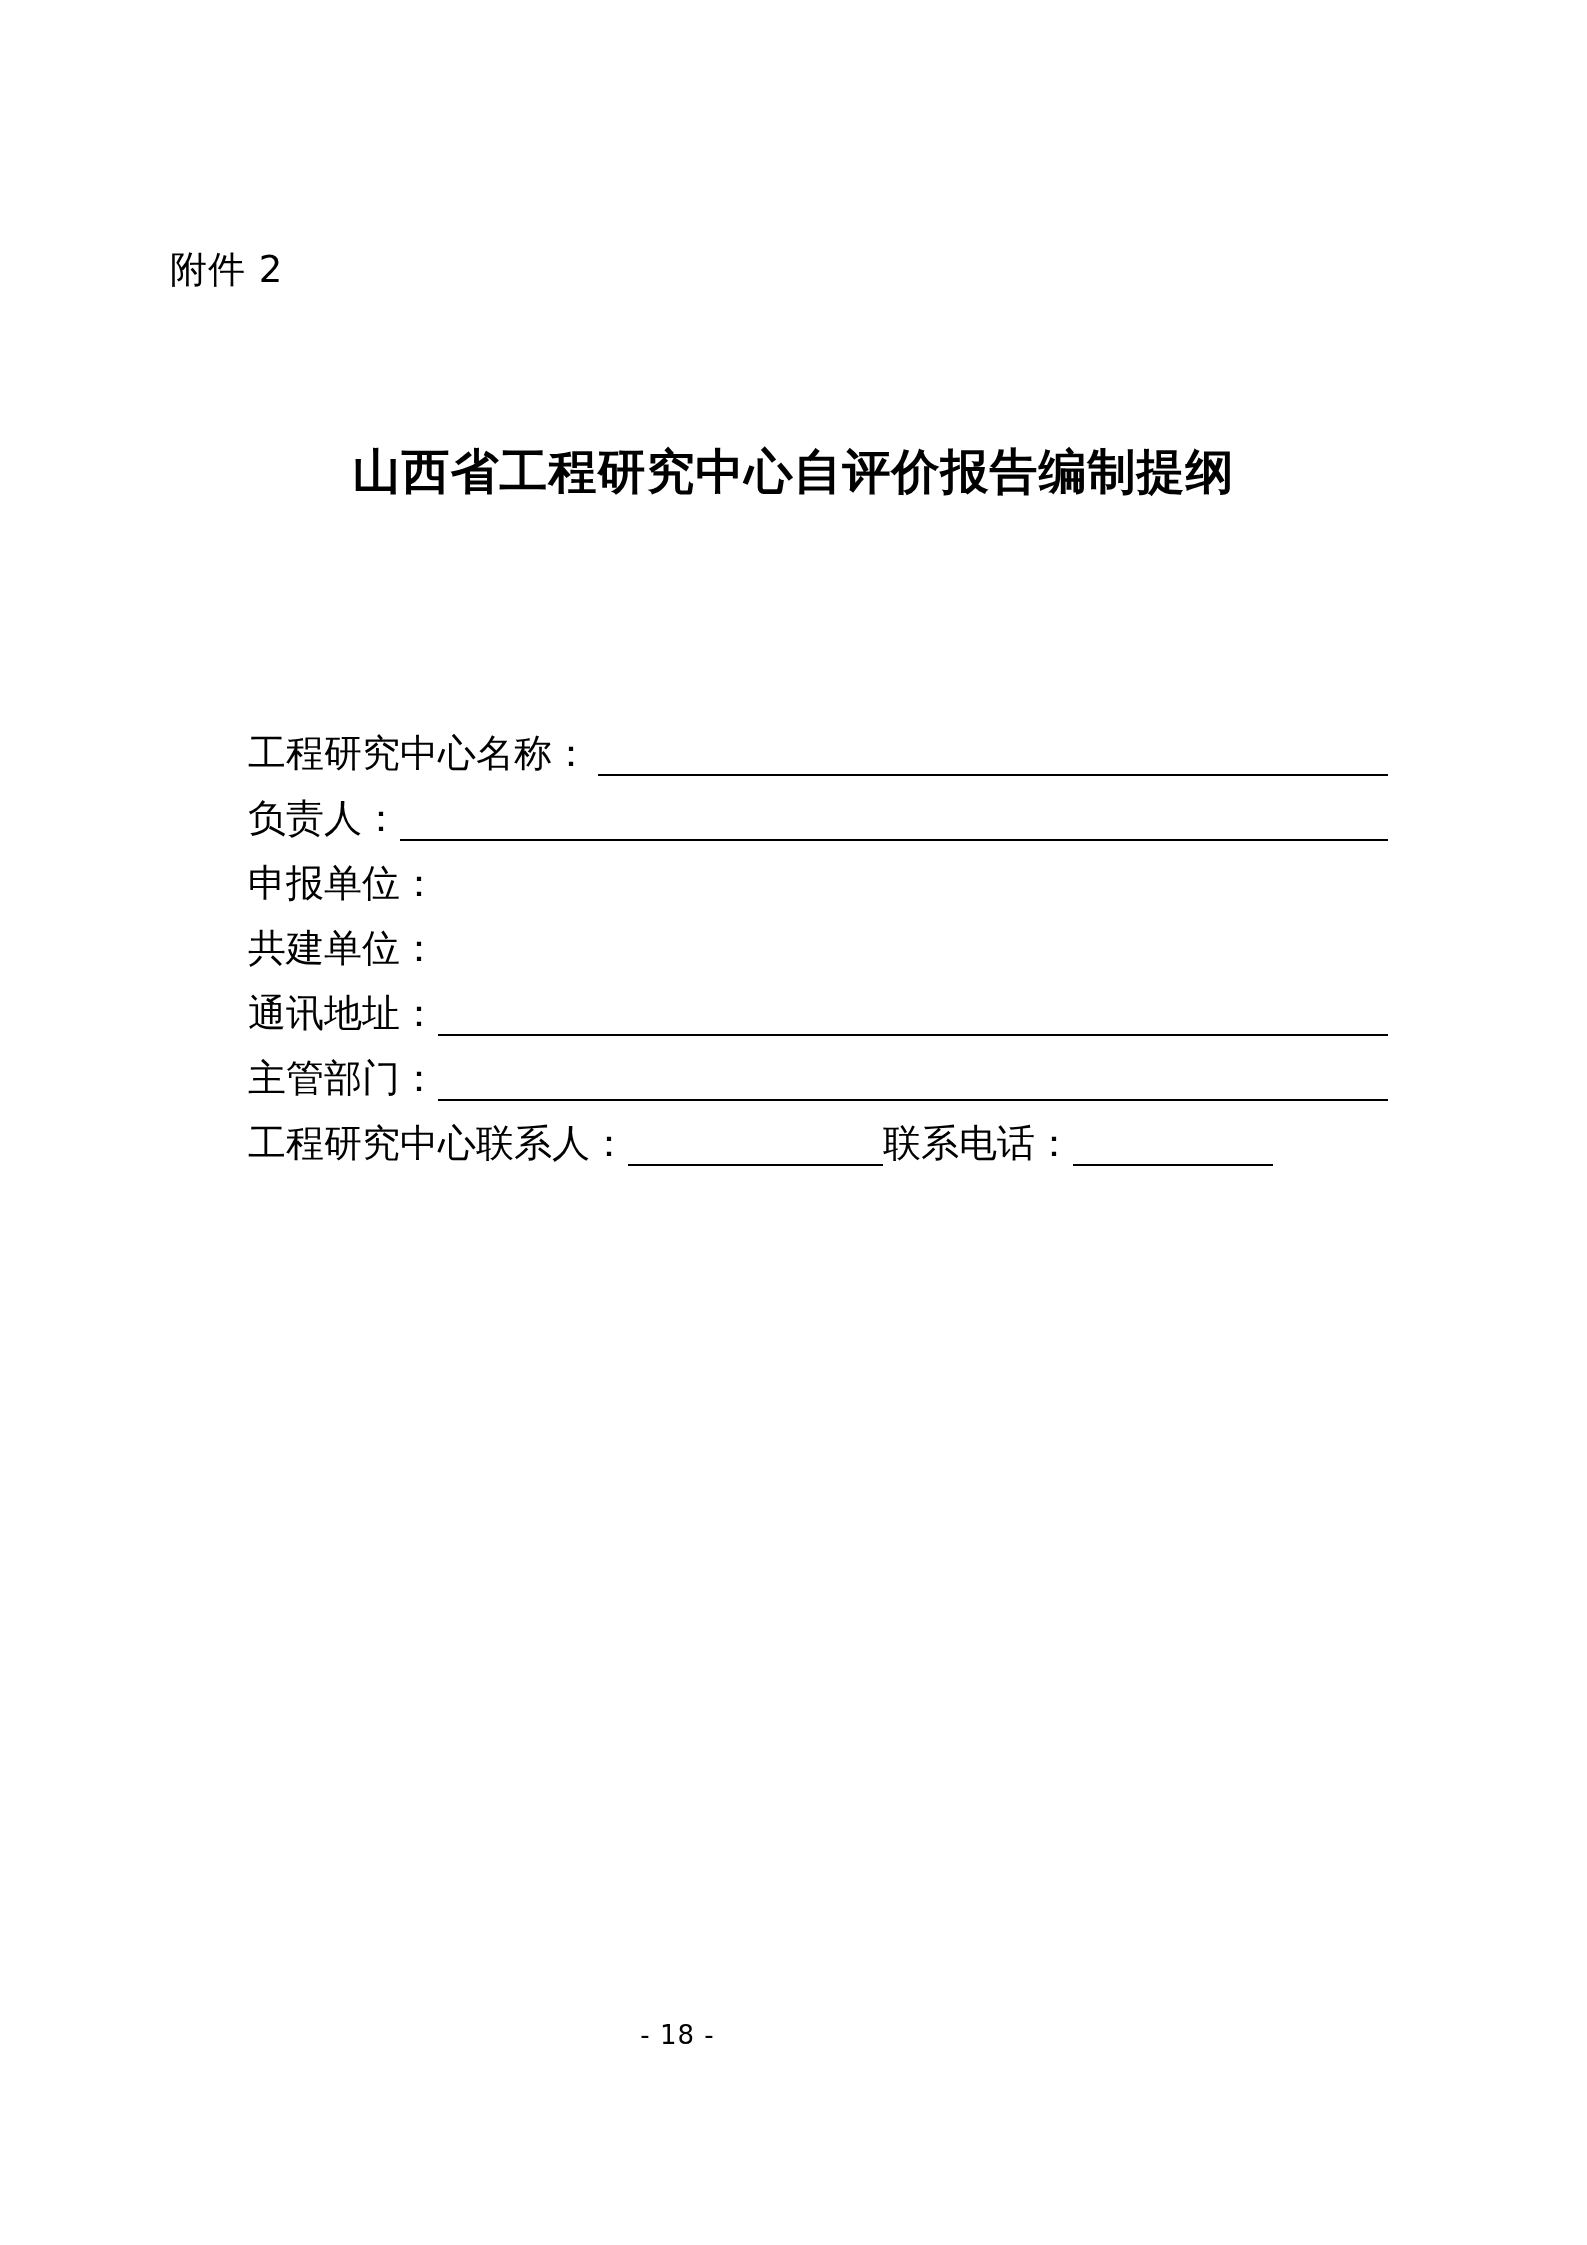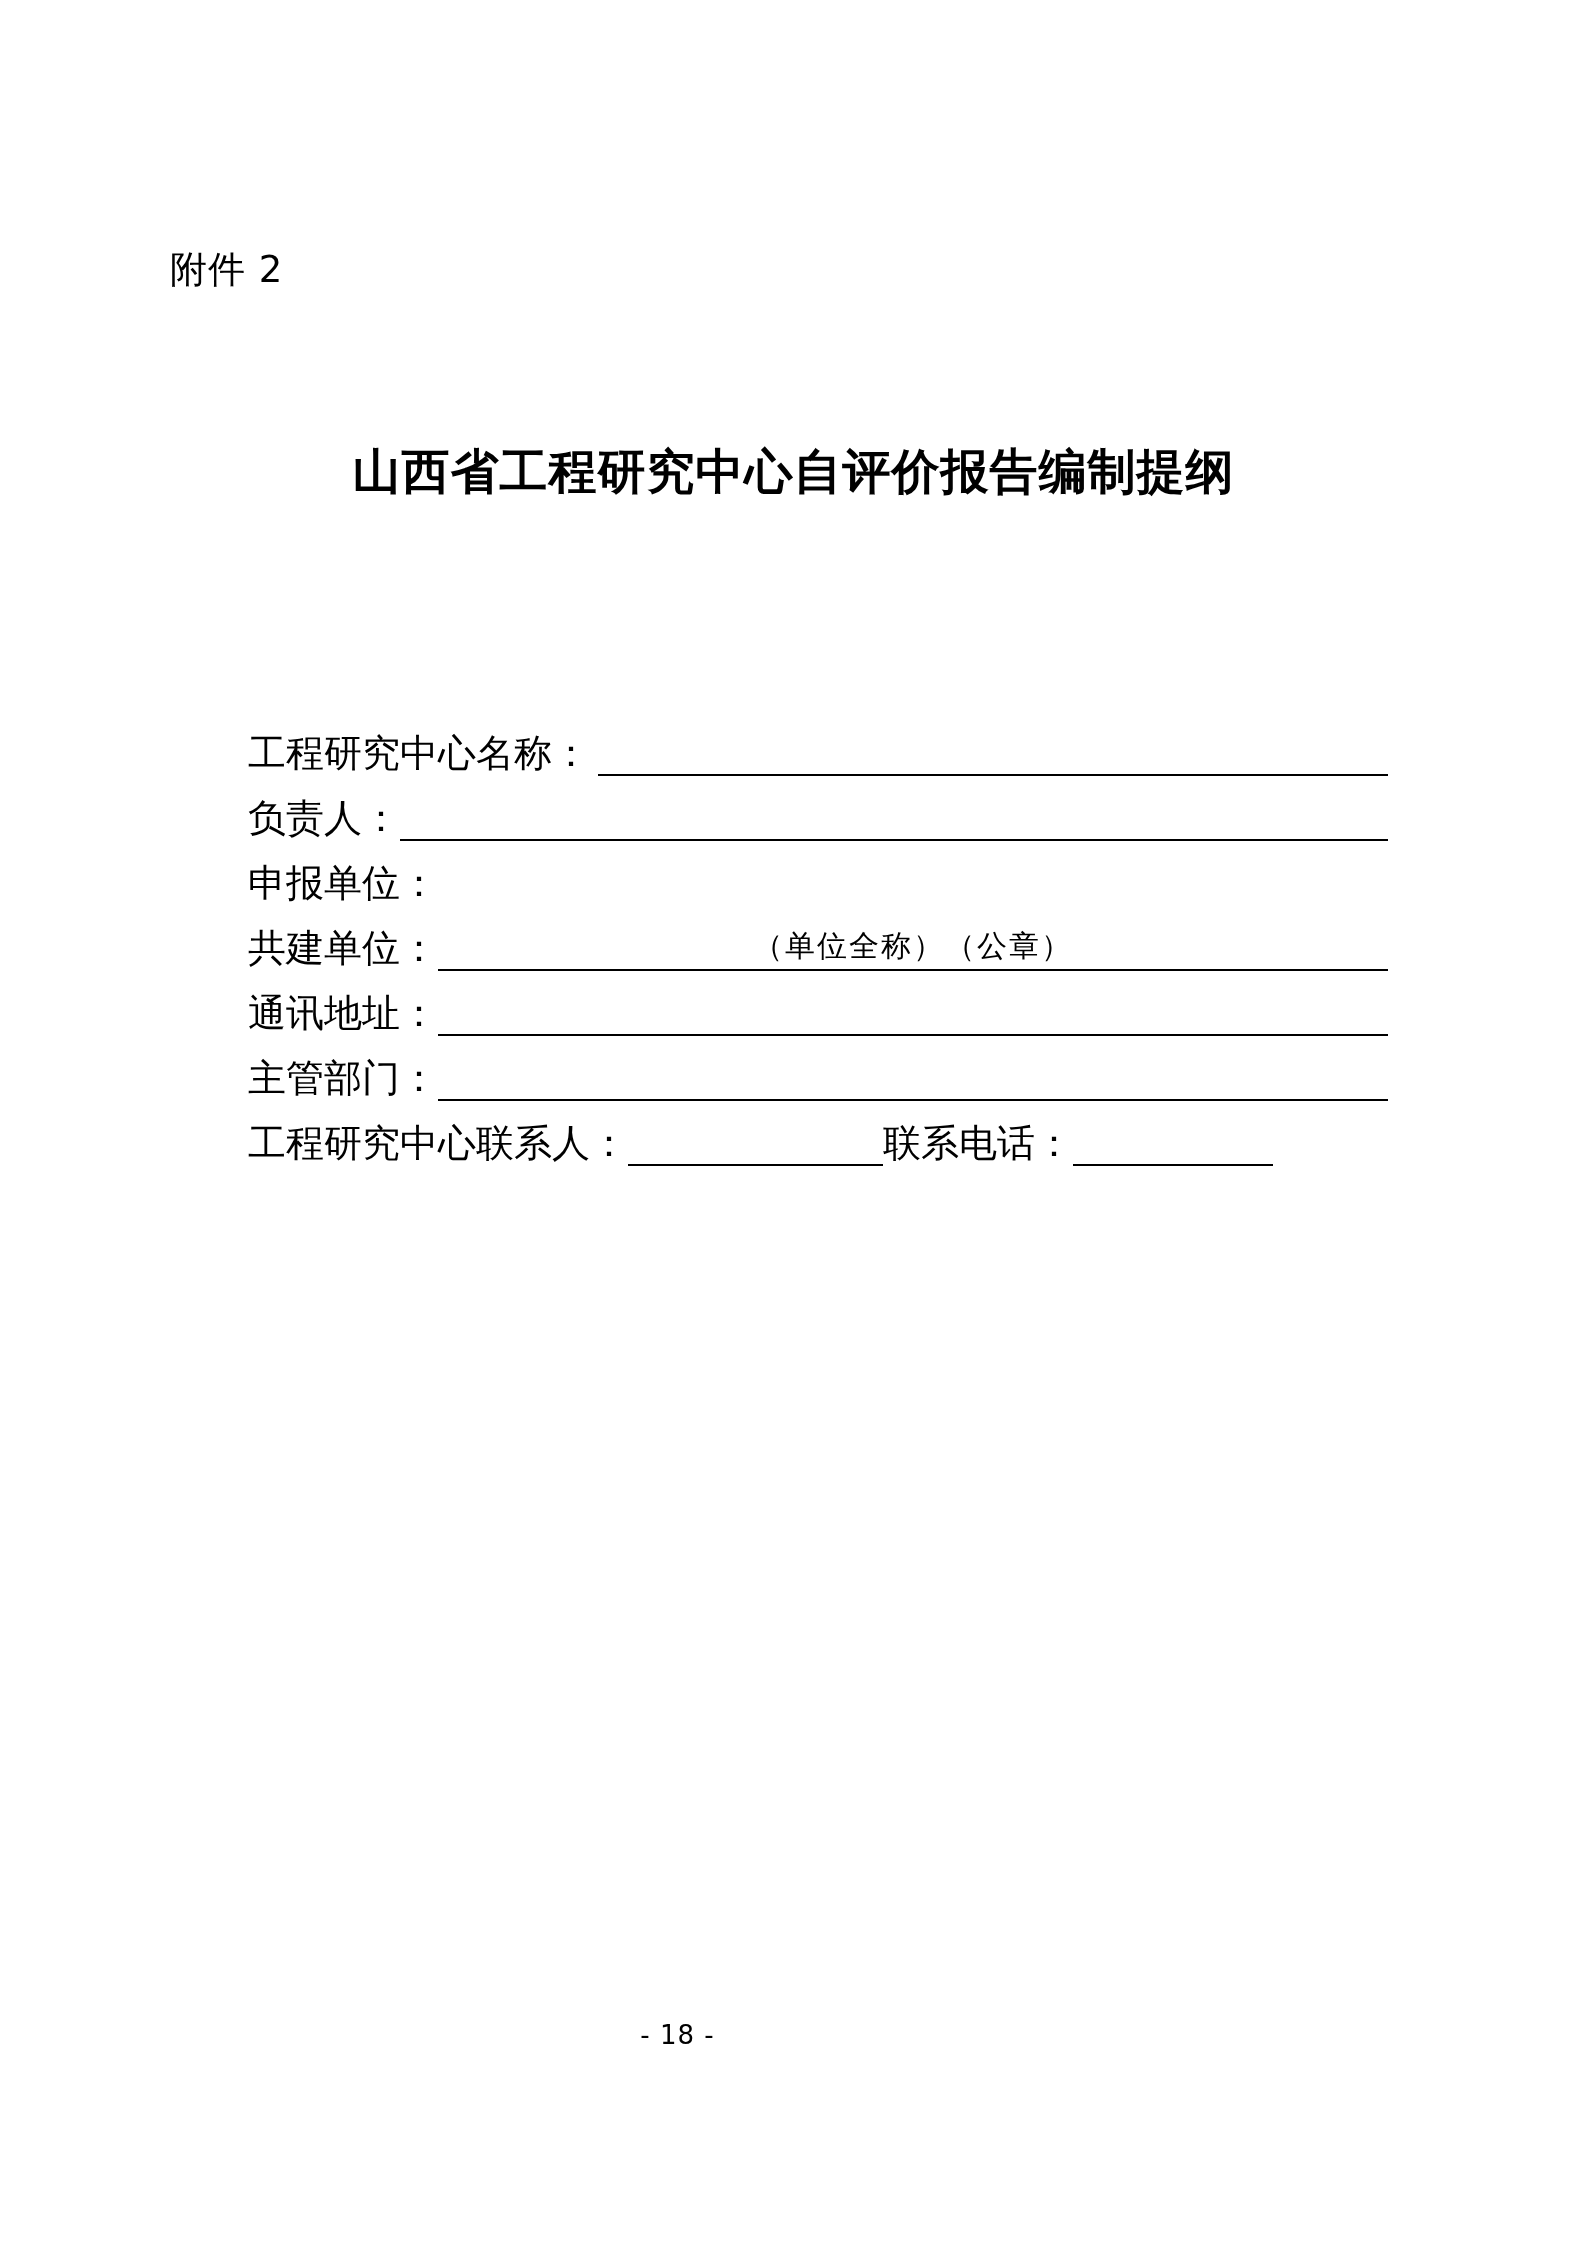--- a/index.html
+++ b/index.html
@@ -135,23 +135,20 @@
         <span class="inline-note"></span>
       </span>
     </div>
 
     <div class="form-row">
       <span class="field-label">申报单位：</span>
     </div>
 
     <div class="form-row">
       <span class="field-label">共建单位：</span>
-      <span class="fill-line">
-        <span class="inline-note">（单位全称）（公章）</span>
-      </span>
     </div>
 
     <div class="form-row">
       <span class="field-label">通讯地址：</span>
       <span class="fill-line">
         <span class="inline-note"></span>
       </span>
     </div>
 
     <div class="form-row">

